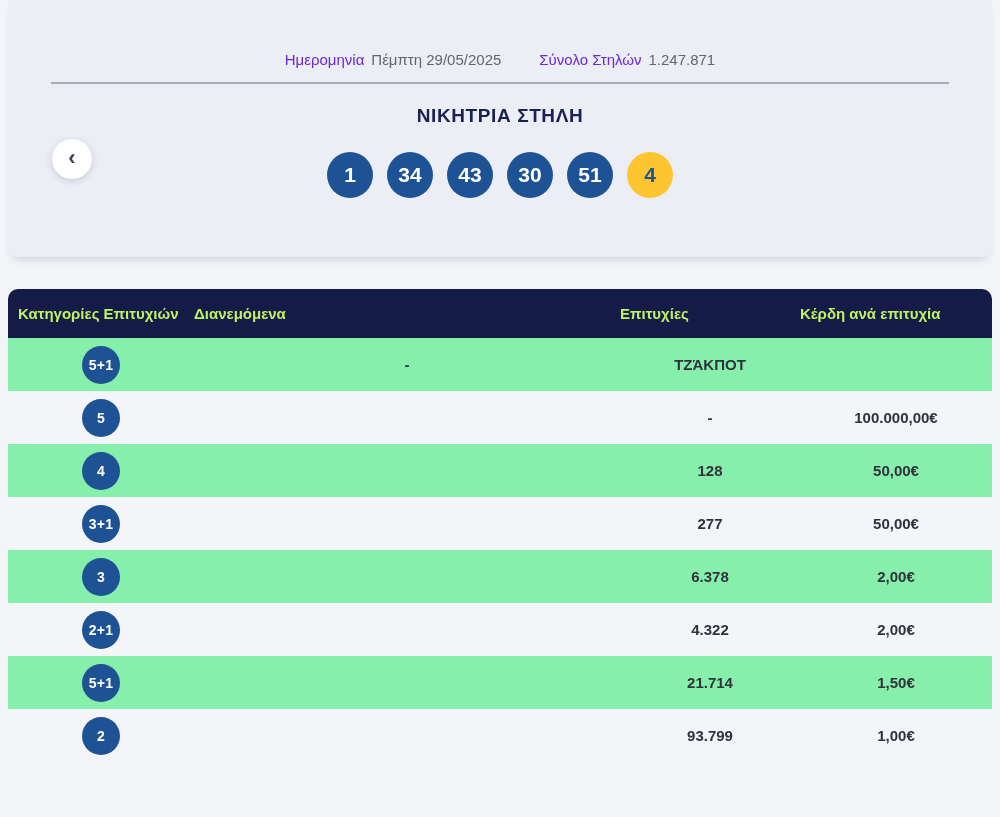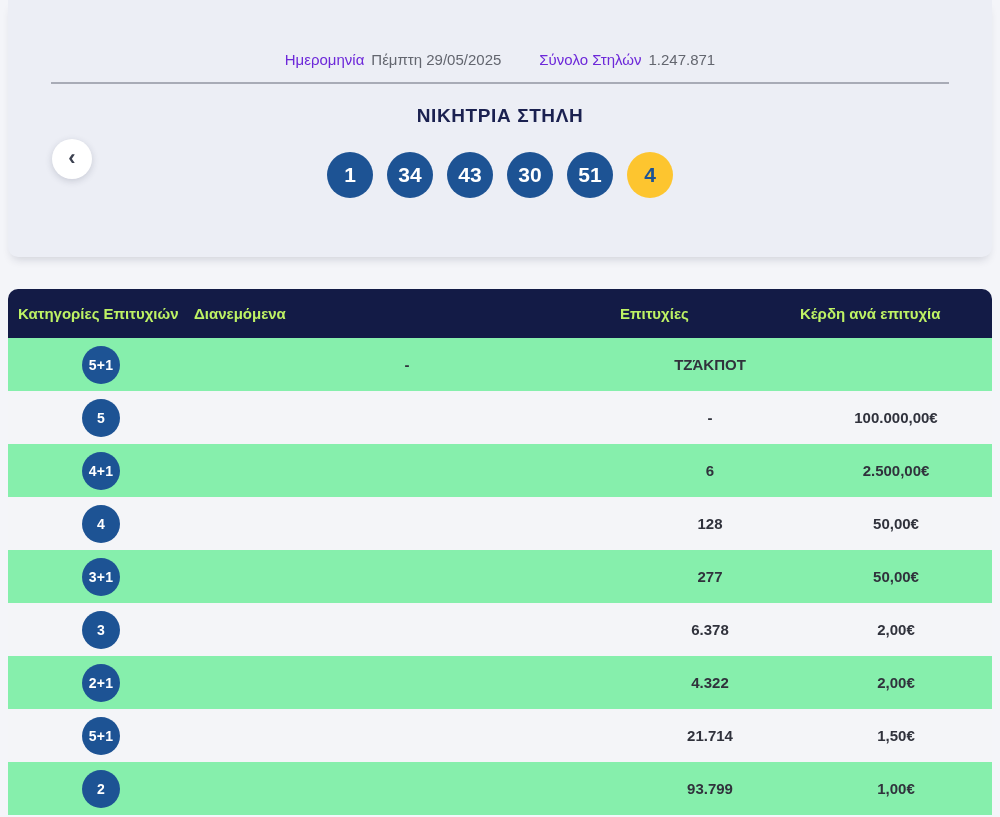--- a/index.html
+++ b/index.html
@@ -155,28 +155,20 @@
 
       <div class="t-row">
         <span class="cell cell-cat">
           <span class="badge">5</span>
         </span>
         <span class="cell cell-dist"></span>
         <span class="cell cell-wins">-</span>
         <span class="cell cell-prize">100.000,00€</span>
       </div>
 
-      <div class="t-row">
-        <span class="cell cell-cat">
-          <span class="badge">4+1</span>
-        </span>
-        <span class="cell cell-dist"></span>
-        <span class="cell cell-wins">6</span>
-        <span class="cell cell-prize">2.500,00€</span>
-      </div>
 
       <div class="t-row">
         <span class="cell cell-cat">
           <span class="badge">4</span>
         </span>
         <span class="cell cell-dist"></span>
         <span class="cell cell-wins">128</span>
         <span class="cell cell-prize">50,00€</span>
       </div>
 

